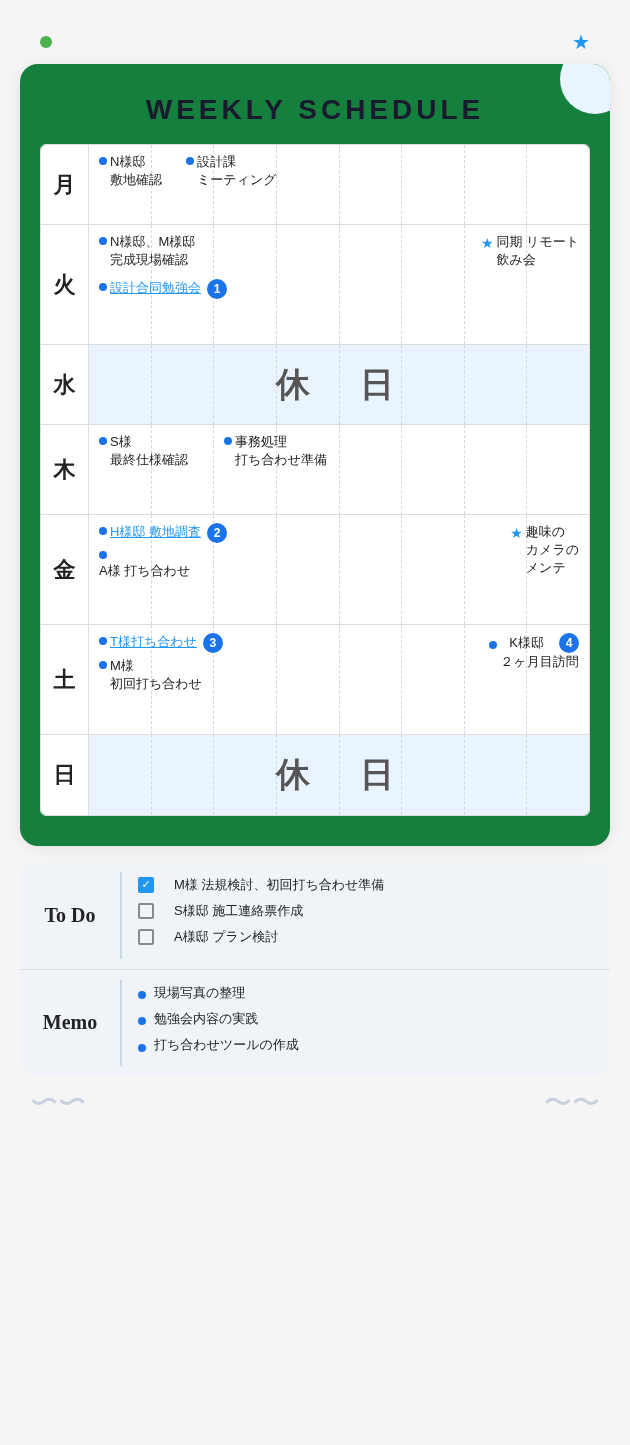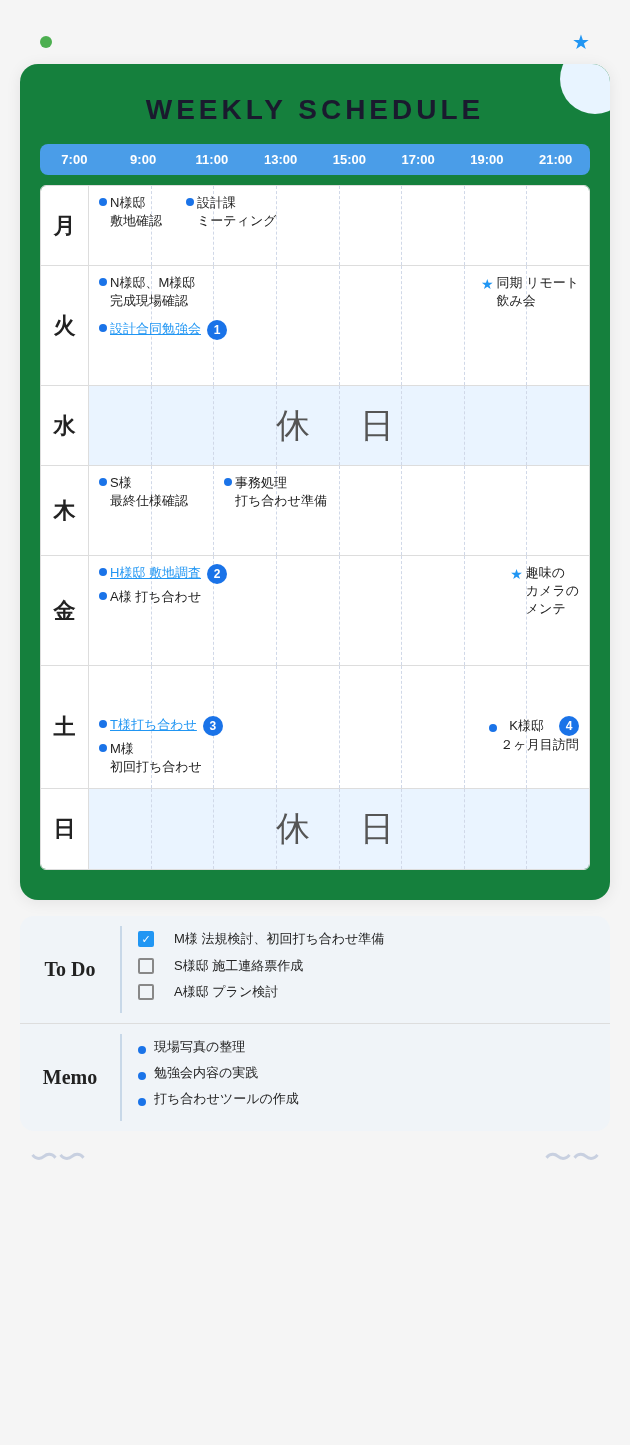--- a/index.html
+++ b/index.html
@@ -133,21 +133,21 @@
 
     .day-content.holiday {
       background: #eaf4ff;
       display: flex;
       align-items: center;
       justify-content: center;
     }
 
     .holiday-text {
       font-size: 34px;
-      font-weight: 400;
+      font-weight: 700;
       color: #555;
       letter-spacing: 8px;
     }
 
     
     .grid-lines {
       position: absolute;
       top: 0; left: 0; right: 0; bottom: 0;
       display: flex;
       pointer-events: none;
@@ -332,32 +332,20 @@
     <span class="dot-green"></span>
     <span class="star-blue">★</span>
   </div>
 
   <div class="main-card">
 
     <div class="corner-decoration"></div>
 
     <h1 class="title">WEEKLY SCHEDULE</h1>
 
-    <div class="time-header">
-      <div class="time-slots">
-        <span class="time-slot">7:00</span>
-        <span class="time-slot">9:00</span>
-        <span class="time-slot">11:00</span>
-        <span class="time-slot">13:00</span>
-        <span class="time-slot">15:00</span>
-        <span class="time-slot">17:00</span>
-        <span class="time-slot">19:00</span>
-        <span class="time-slot">21:00</span>
-      </div>
-    </div>
 
     <div class="schedule-grid">
 
       <div class="schedule-row">
         <div class="day-label">月</div>
         <div class="day-content">
           <div class="grid-lines">
             <div class="grid-line"></div>
               <div class="grid-line"></div>
               <div class="grid-line"></div>
@@ -494,21 +482,21 @@
               <div class="grid-line"></div>
           </div>
           <div class="events">
             <div style="display:flex; gap:30px; justify-content:space-between; align-items:flex-start;">
               <div>
                 <div class="event-item">
                   <span class="event-dot"></span>
                   <span class="event-text event-underline">H様邸 敷地調査</span>
                   <span class="badge">2</span>
                 </div>
-                <div class="event-item" style="margin-top:4px;">
+                <div class="event-item" style="margin-top:4px;flex-direction:column;">
                   <span class="event-dot"></span>
                   <div class="event-text">A様 打ち合わせ</div>
                 </div>
               </div>
               <div class="event-item">
                 <span class="event-star">★</span>
                 <div>
                   <div class="event-text">趣味の</div>
                   <div class="event-text">カメラの</div>
                   <div class="event-text">メンテ</div>
@@ -526,21 +514,21 @@
             <div class="grid-line"></div>
               <div class="grid-line"></div>
               <div class="grid-line"></div>
             <div class="grid-line"></div>
               <div class="grid-line"></div>
               <div class="grid-line"></div>
             <div class="grid-line"></div>
               <div class="grid-line"></div>
           </div>
           <div class="events">
-            <div style="display:flex; gap:16px; justify-content:space-between; align-items:flex-start;margin-top:42px;">
+            <div style="display:flex; gap:16px; justify-content:space-between; align-items:flex-start;">
               <div>
                 <div class="event-item">
                   <span class="event-dot"></span>
                   <span class="event-text event-underline">T様打ち合わせ</span>
                   <span class="badge">3</span>
                 </div>
                 <div class="event-item" style="margin-top:4px;">
                   <span class="event-dot"></span>
                   <div>
                     <div class="event-text">M様</div>

